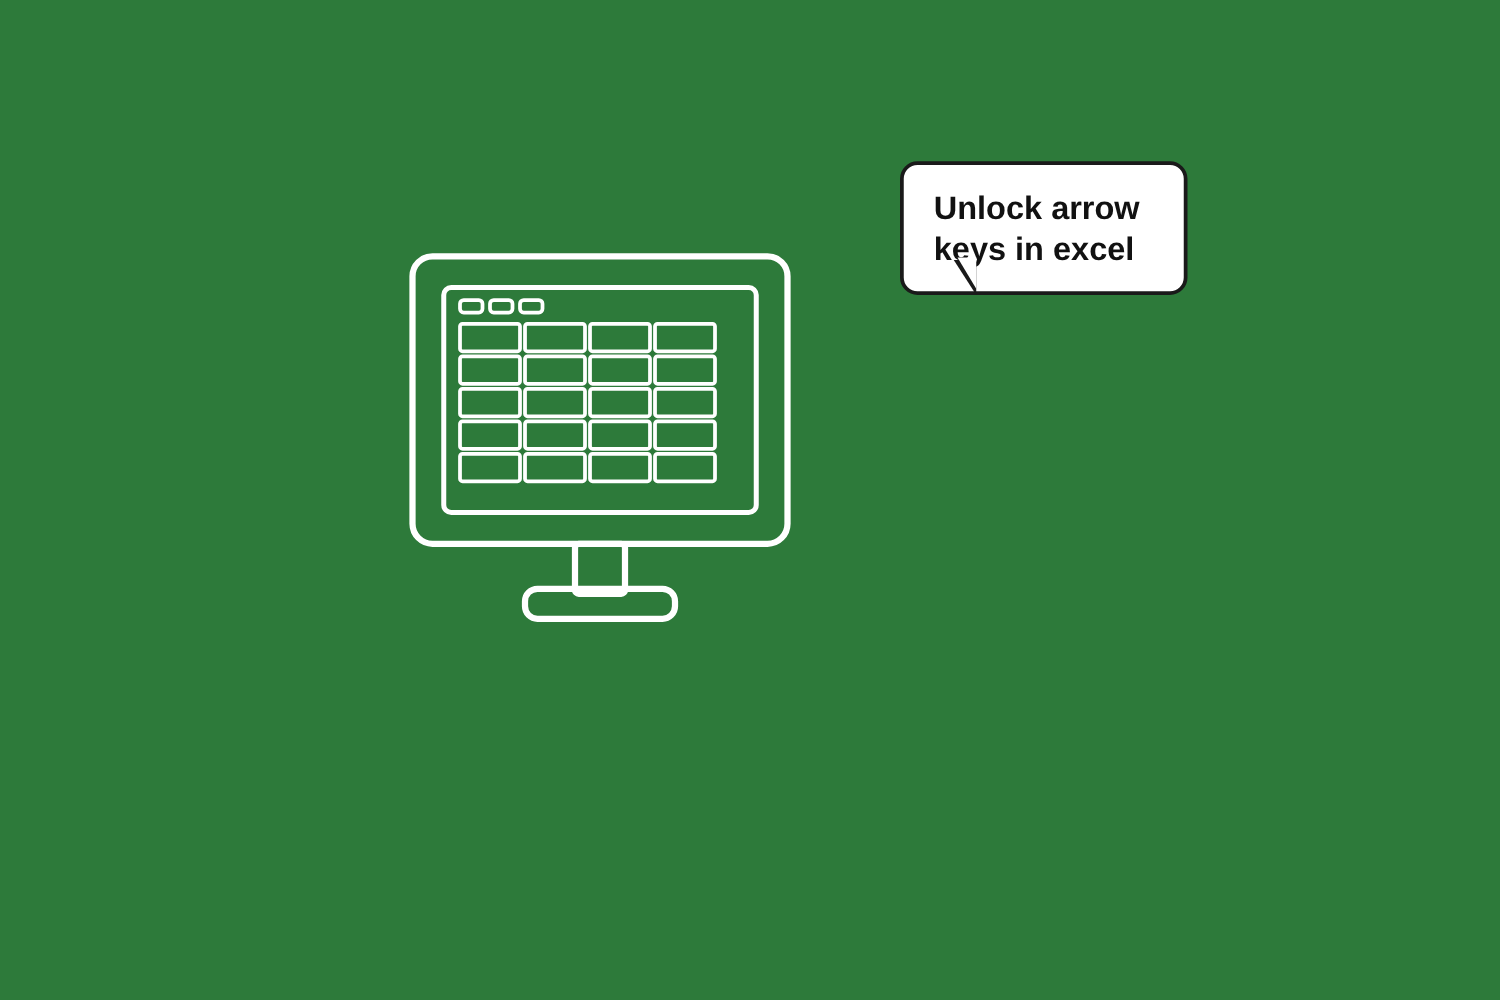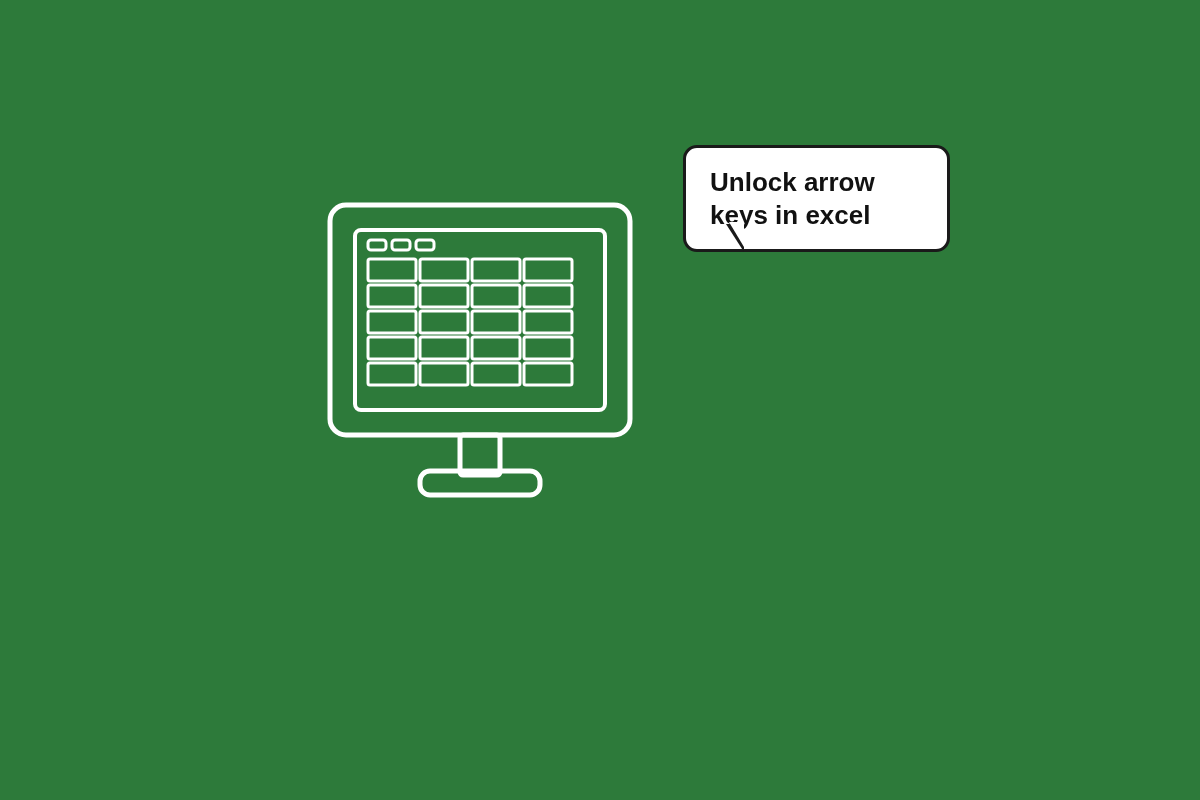--- a/index.html
+++ b/index.html
@@ -27,26 +27,26 @@
     .monitor-container {
       position: absolute;
       left: 50px;
       top: 60px;
     }
 
     
     .speech-bubble {
       position: absolute;
       right: 0px;
-      top: 20px;
+      top: 4px;
       background: white;
       border: 3px solid #1a1a1a;
       border-radius: 14px;
       padding: 18px 24px;
-      width: 267px;
+      width: 230px;
     }
 
     .speech-bubble::after {
       content: '';
       position: absolute;
       bottom: -3px;
       left: 40px;
       width: 0;
       height: 0;
       border-left: 18px solid transparent;

